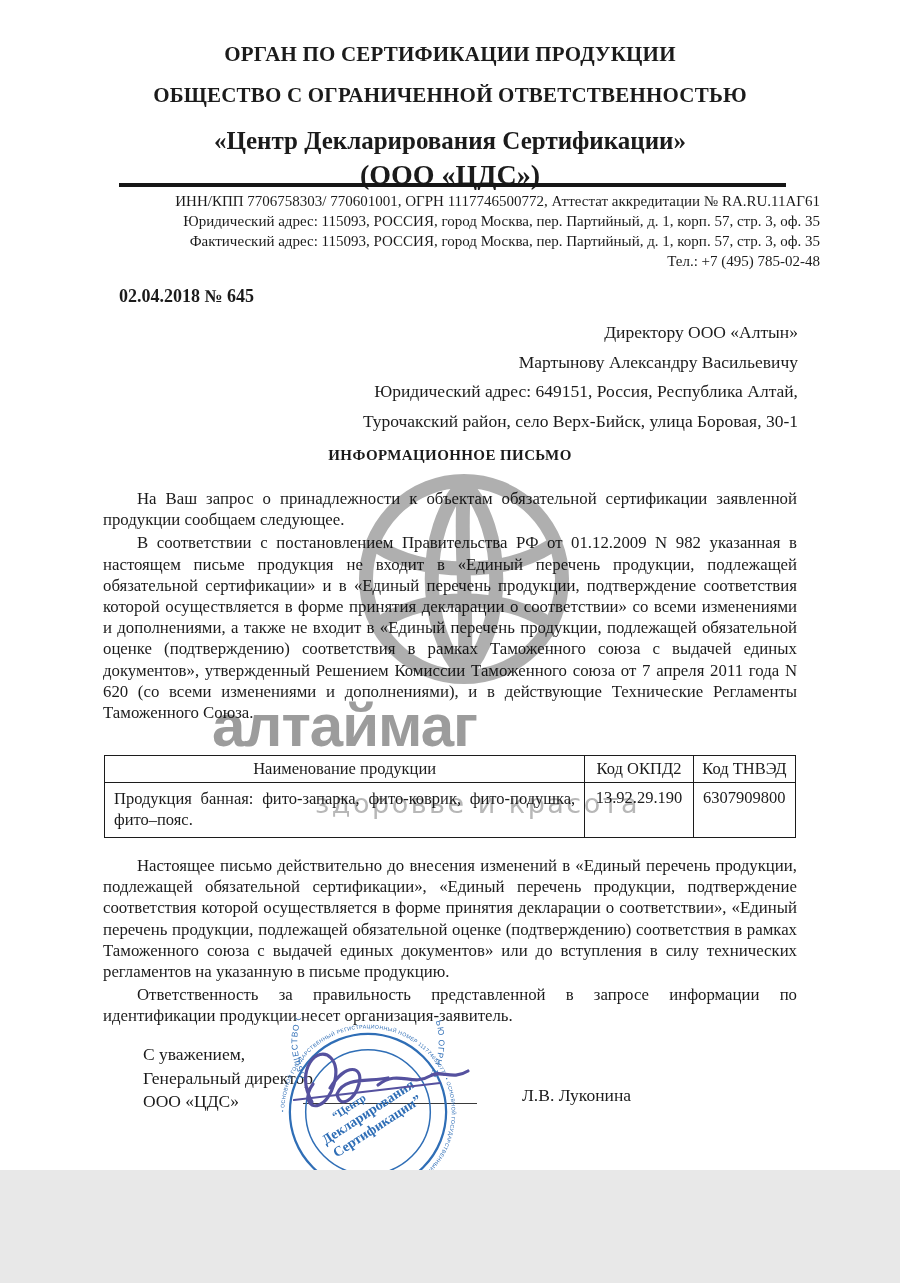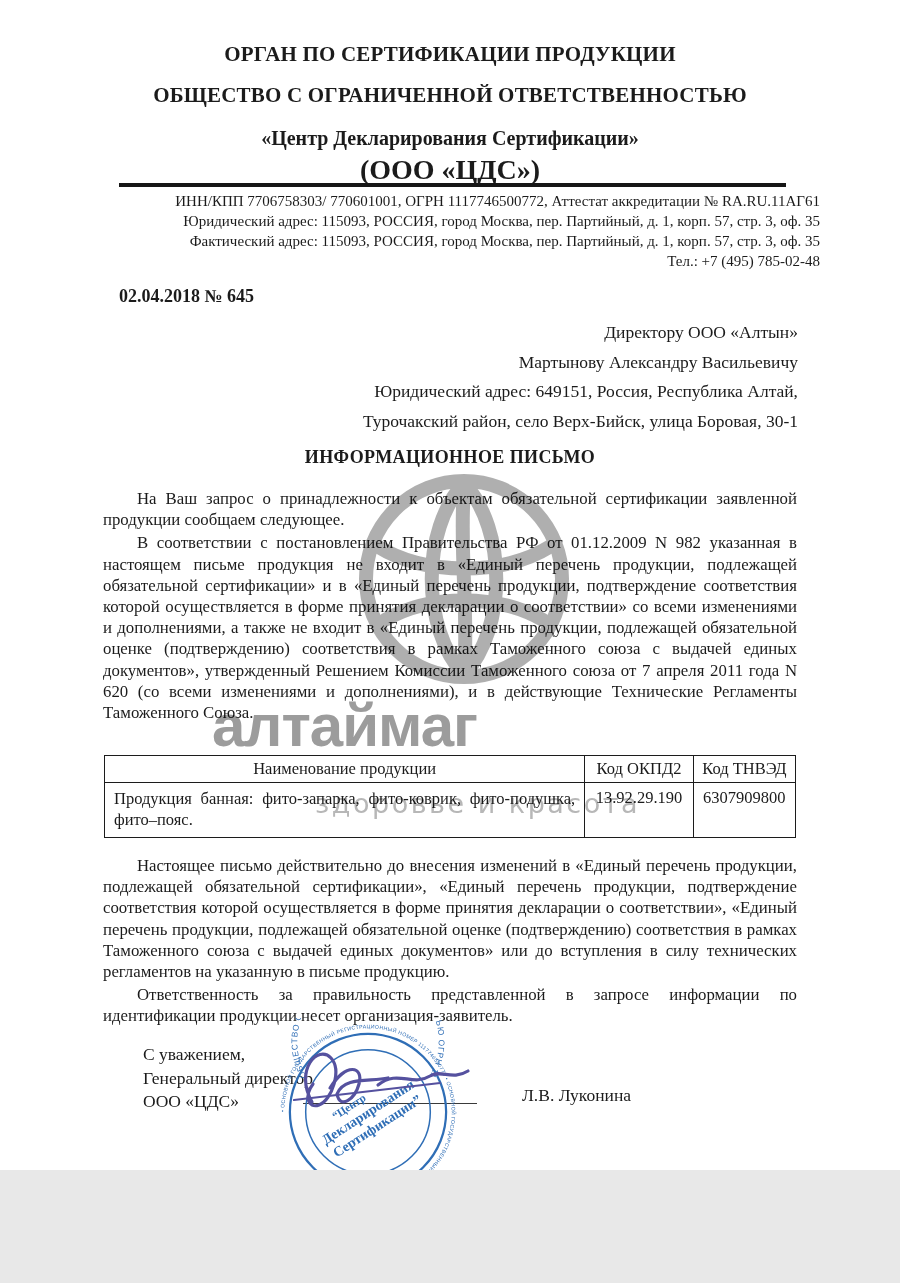--- a/index.html
+++ b/index.html
@@ -5,29 +5,29 @@
   html,body{margin:0;padding:0;background:#e8e8e8;}
   .page{
     position:relative;width:900px;height:1170px;margin:0 auto;
     background:#ffffff;overflow:hidden;
     font-family:"Liberation Serif", serif;color:#1b1b1b;
   }
   
   .org-header{position:absolute;left:60px;right:60px;top:42px;text-align:center;font-weight:bold;}
   .org-header .l1{font-size:21px;letter-spacing:.2px;margin-bottom:16px;}
   .org-header .l2{font-size:21px;letter-spacing:.2px;margin-bottom:19px;}
-  .org-header .l3{font-size:20px;margin-bottom:4px;}
+  .org-header .l3{font-size:25px;margin-bottom:4px;}
   .org-header .l4{font-size:28px;}
   .header-rule{position:absolute;left:119px;top:183px;width:667px;height:4px;background:#161616;}
   .org-details{position:absolute;left:80px;right:80px;top:191px;text-align:right;font-size:15px;line-height:20px;}
   
   .ref-number{position:absolute;left:119px;top:286px;font-size:18px;font-weight:bold;}
   .recipient{position:absolute;left:300px;right:102px;top:318px;text-align:right;font-size:17.5px;line-height:29.5px;}
   
-  .letter-title{position:absolute;left:0;right:0;top:447px;text-align:center;font-weight:bold;font-size:18px;letter-spacing:.4px;}
+  .letter-title{position:absolute;left:0;right:0;top:447px;text-align:center;font-weight:bold;font-size:15px;letter-spacing:.4px;}
   .body-block{position:absolute;left:103px;width:694px;font-size:16.8px;line-height:21.2px;text-align:justify;}
   .body-block p{margin:0 0 2px 0;text-indent:34px;}
   .block-a{top:488px;}
   .block-b{top:855px;}
   
   .products-table{position:absolute;left:104px;top:755px;width:692px;border-collapse:collapse;font-size:16.5px;}
   .products-table th,.products-table td{border:1.7px solid #1c1c1c;}
   .products-table th{font-weight:normal;text-align:center;padding:3px 4px;}
   .products-table td{padding:5px 9px 7px 9px;vertical-align:top;}
   .products-table td.name{text-align:justify;line-height:21px;margin-top:48px;}

